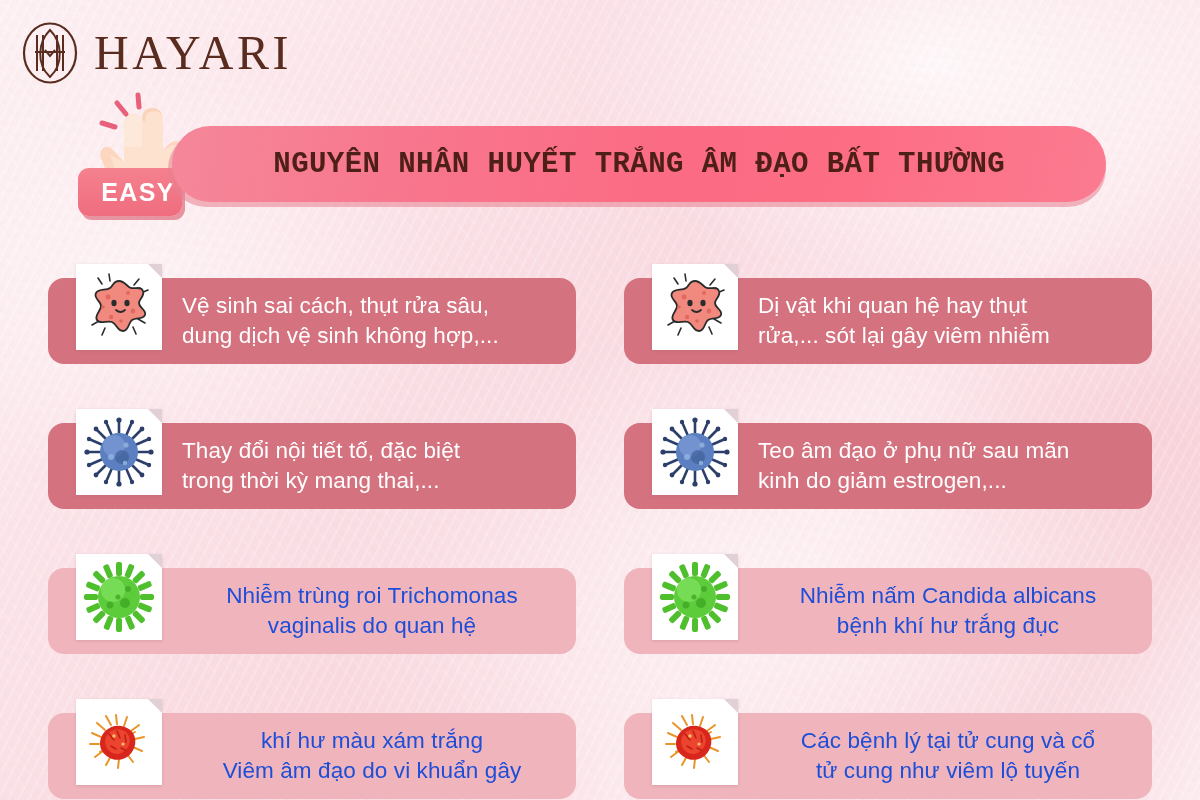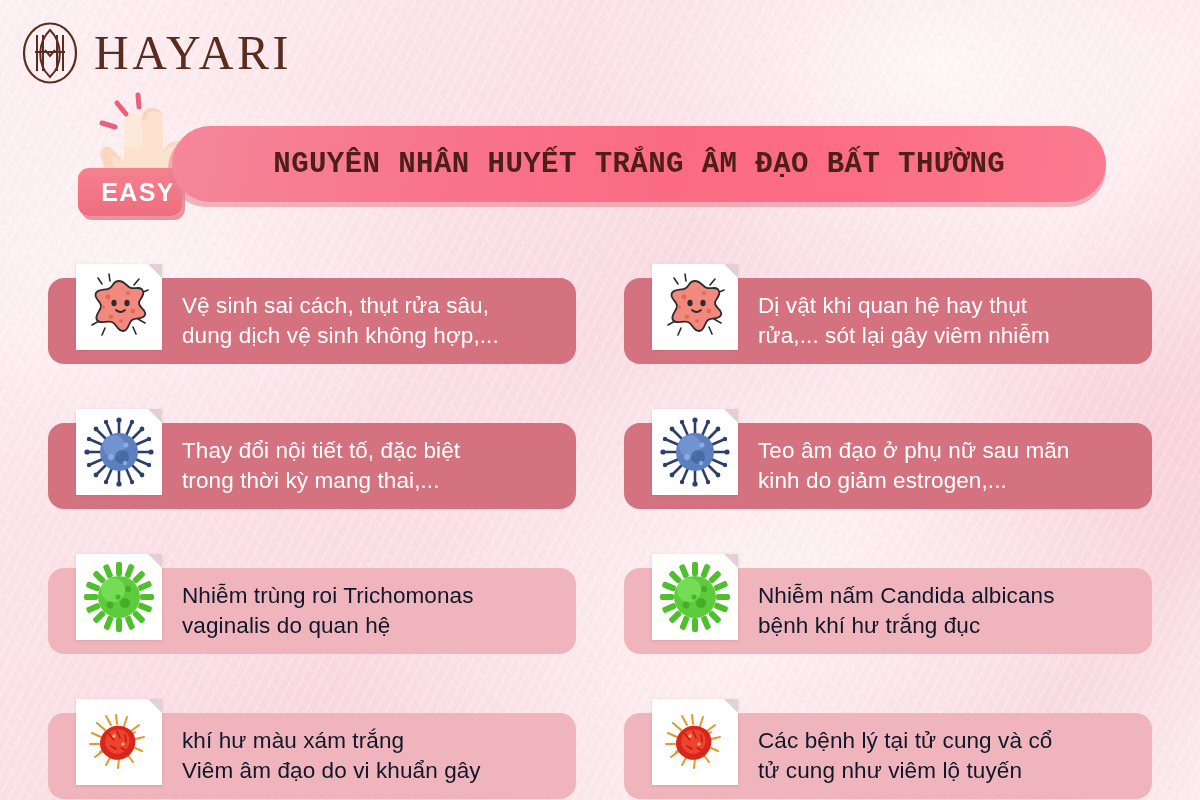--- a/index.html
+++ b/index.html
@@ -119,21 +119,21 @@
     position: absolute;
     left: 134px; right: 14px; top: 0; bottom: 0;
     display: flex; flex-direction: column; justify-content: center;
   }
   .card-text {
     font-size: 22.5px;
     line-height: 1.33;
     letter-spacing: .1px;
   }
   .card.dark  .card-text { color: #ffffff; }
-  .card.light .card-text { color: #0f172a; }
+  .card.light .card-text { color: #1d4ed8; text-align: center; }
 
   
   .icon-tile {
     position: absolute;
     left: 28px; top: -14px;
     width: 86px; height: 86px;
     background: #ffffff;
     box-shadow: 0 1px 3px rgba(150,90,100,.22);
     display: flex; align-items: center; justify-content: center;
   }

